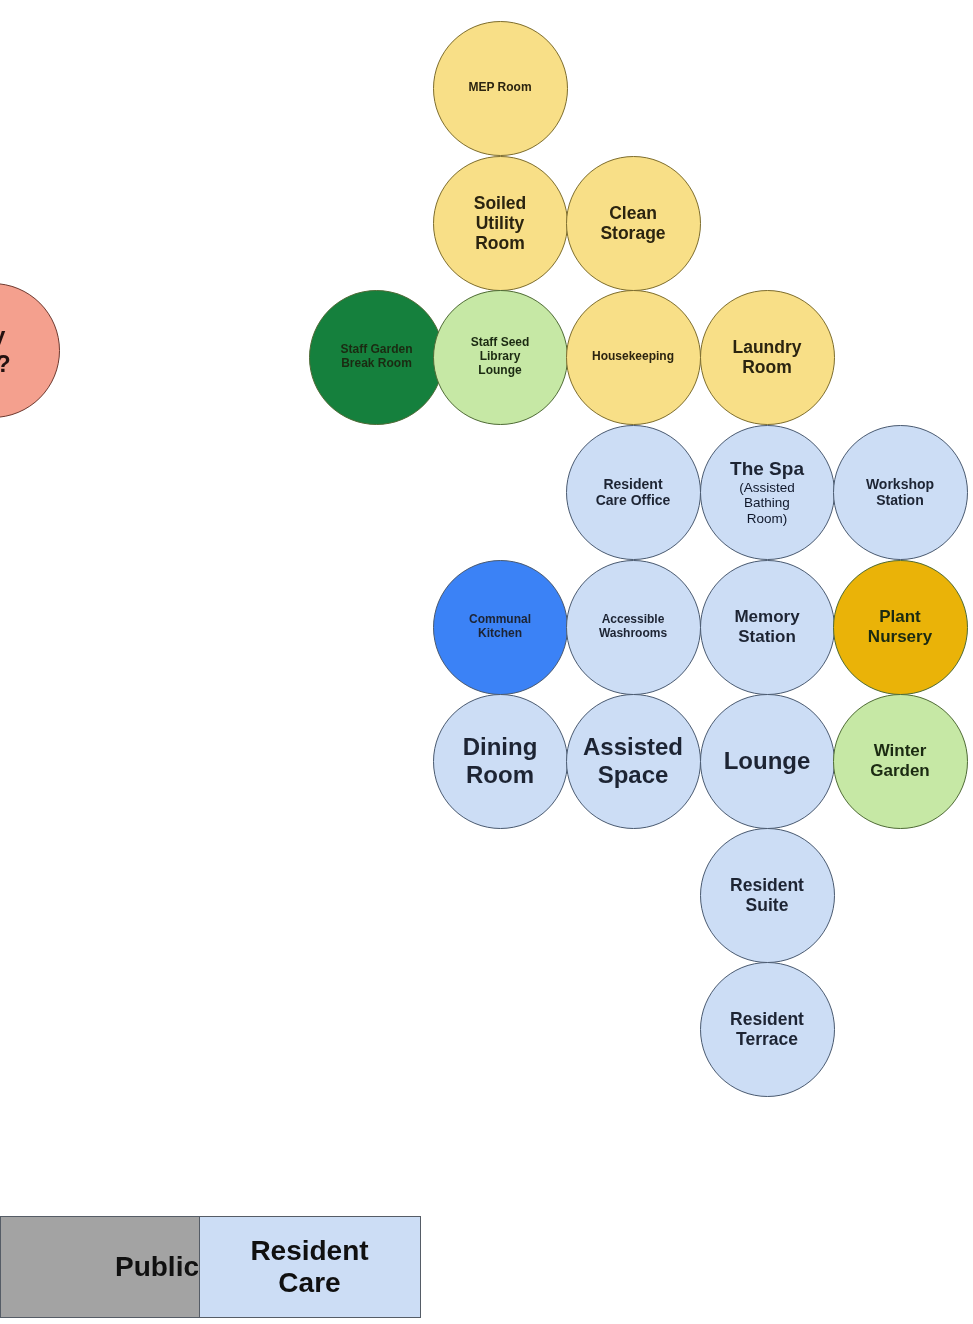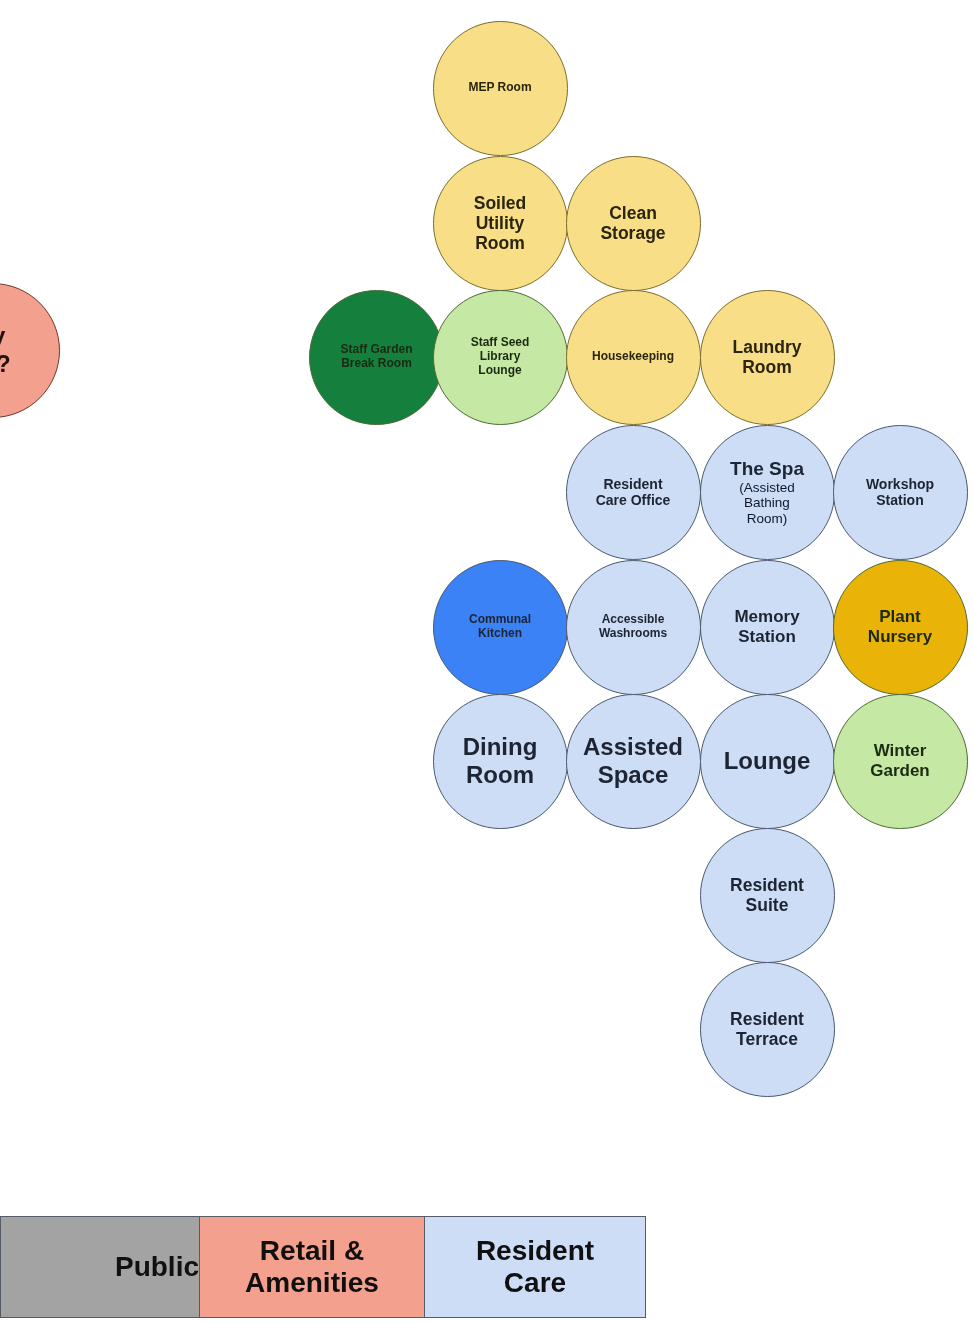--- a/index.html
+++ b/index.html
@@ -170,18 +170,16 @@
         <span class="lbl t-md">Resident
 Terrace</span>
       </div>
       <div class="bubble c-retail" style="left: -75.5px; top: 282.5px; width: 135px; height: 135px; background: rgb(244, 160, 142);">
         <span class="lbl t-xl">ay
 re?</span>
       </div>
     </div>
   <div id="legend" style="left: 0px; top: 1216px; height: 102px;">
       <div class="legend-cell" style="background: #a3a3a3; width: 200px; justify-content: flex-end;"><span>Public</span></div>
-      <div class="legend-cell" style="background: rgb(244, 160, 142); width: 227px;"><span>Retail &amp;
-Amenities</span></div>
       <div class="legend-cell" style="background: rgb(204, 221, 245); width: 222px;"><span>Resident
 Care</span></div>
     </div>
 </div>
 
 </body></html>

